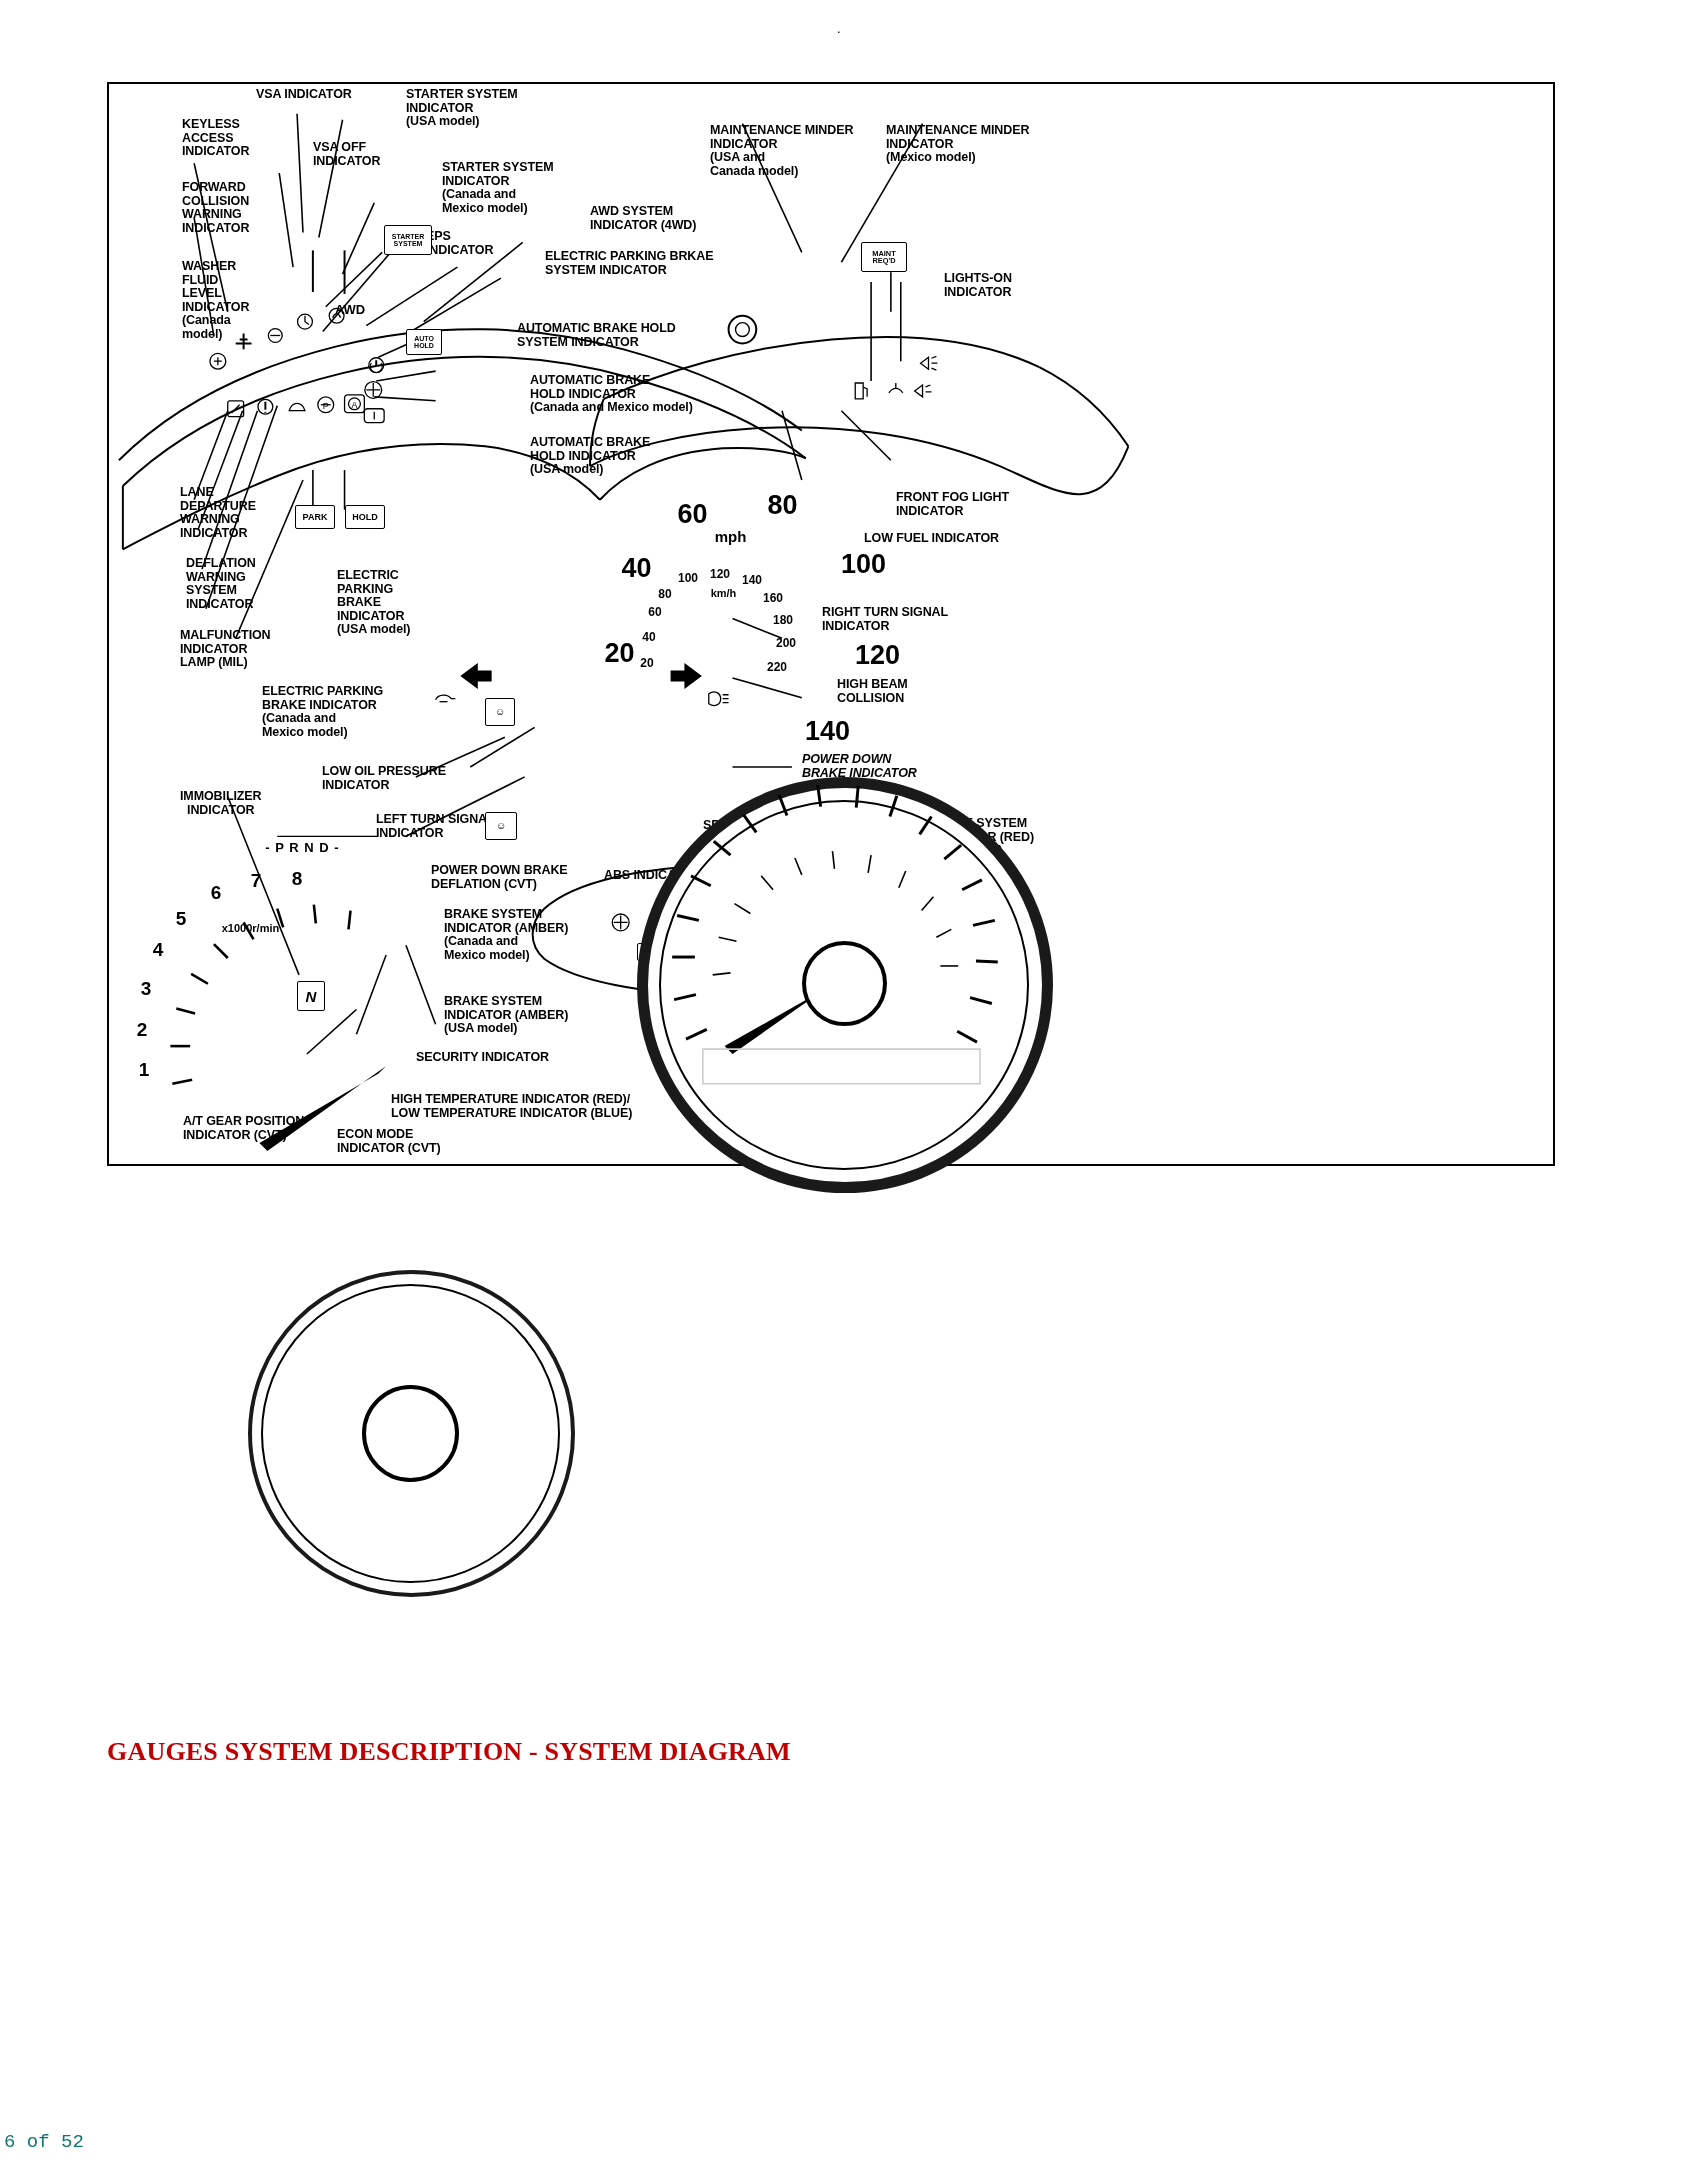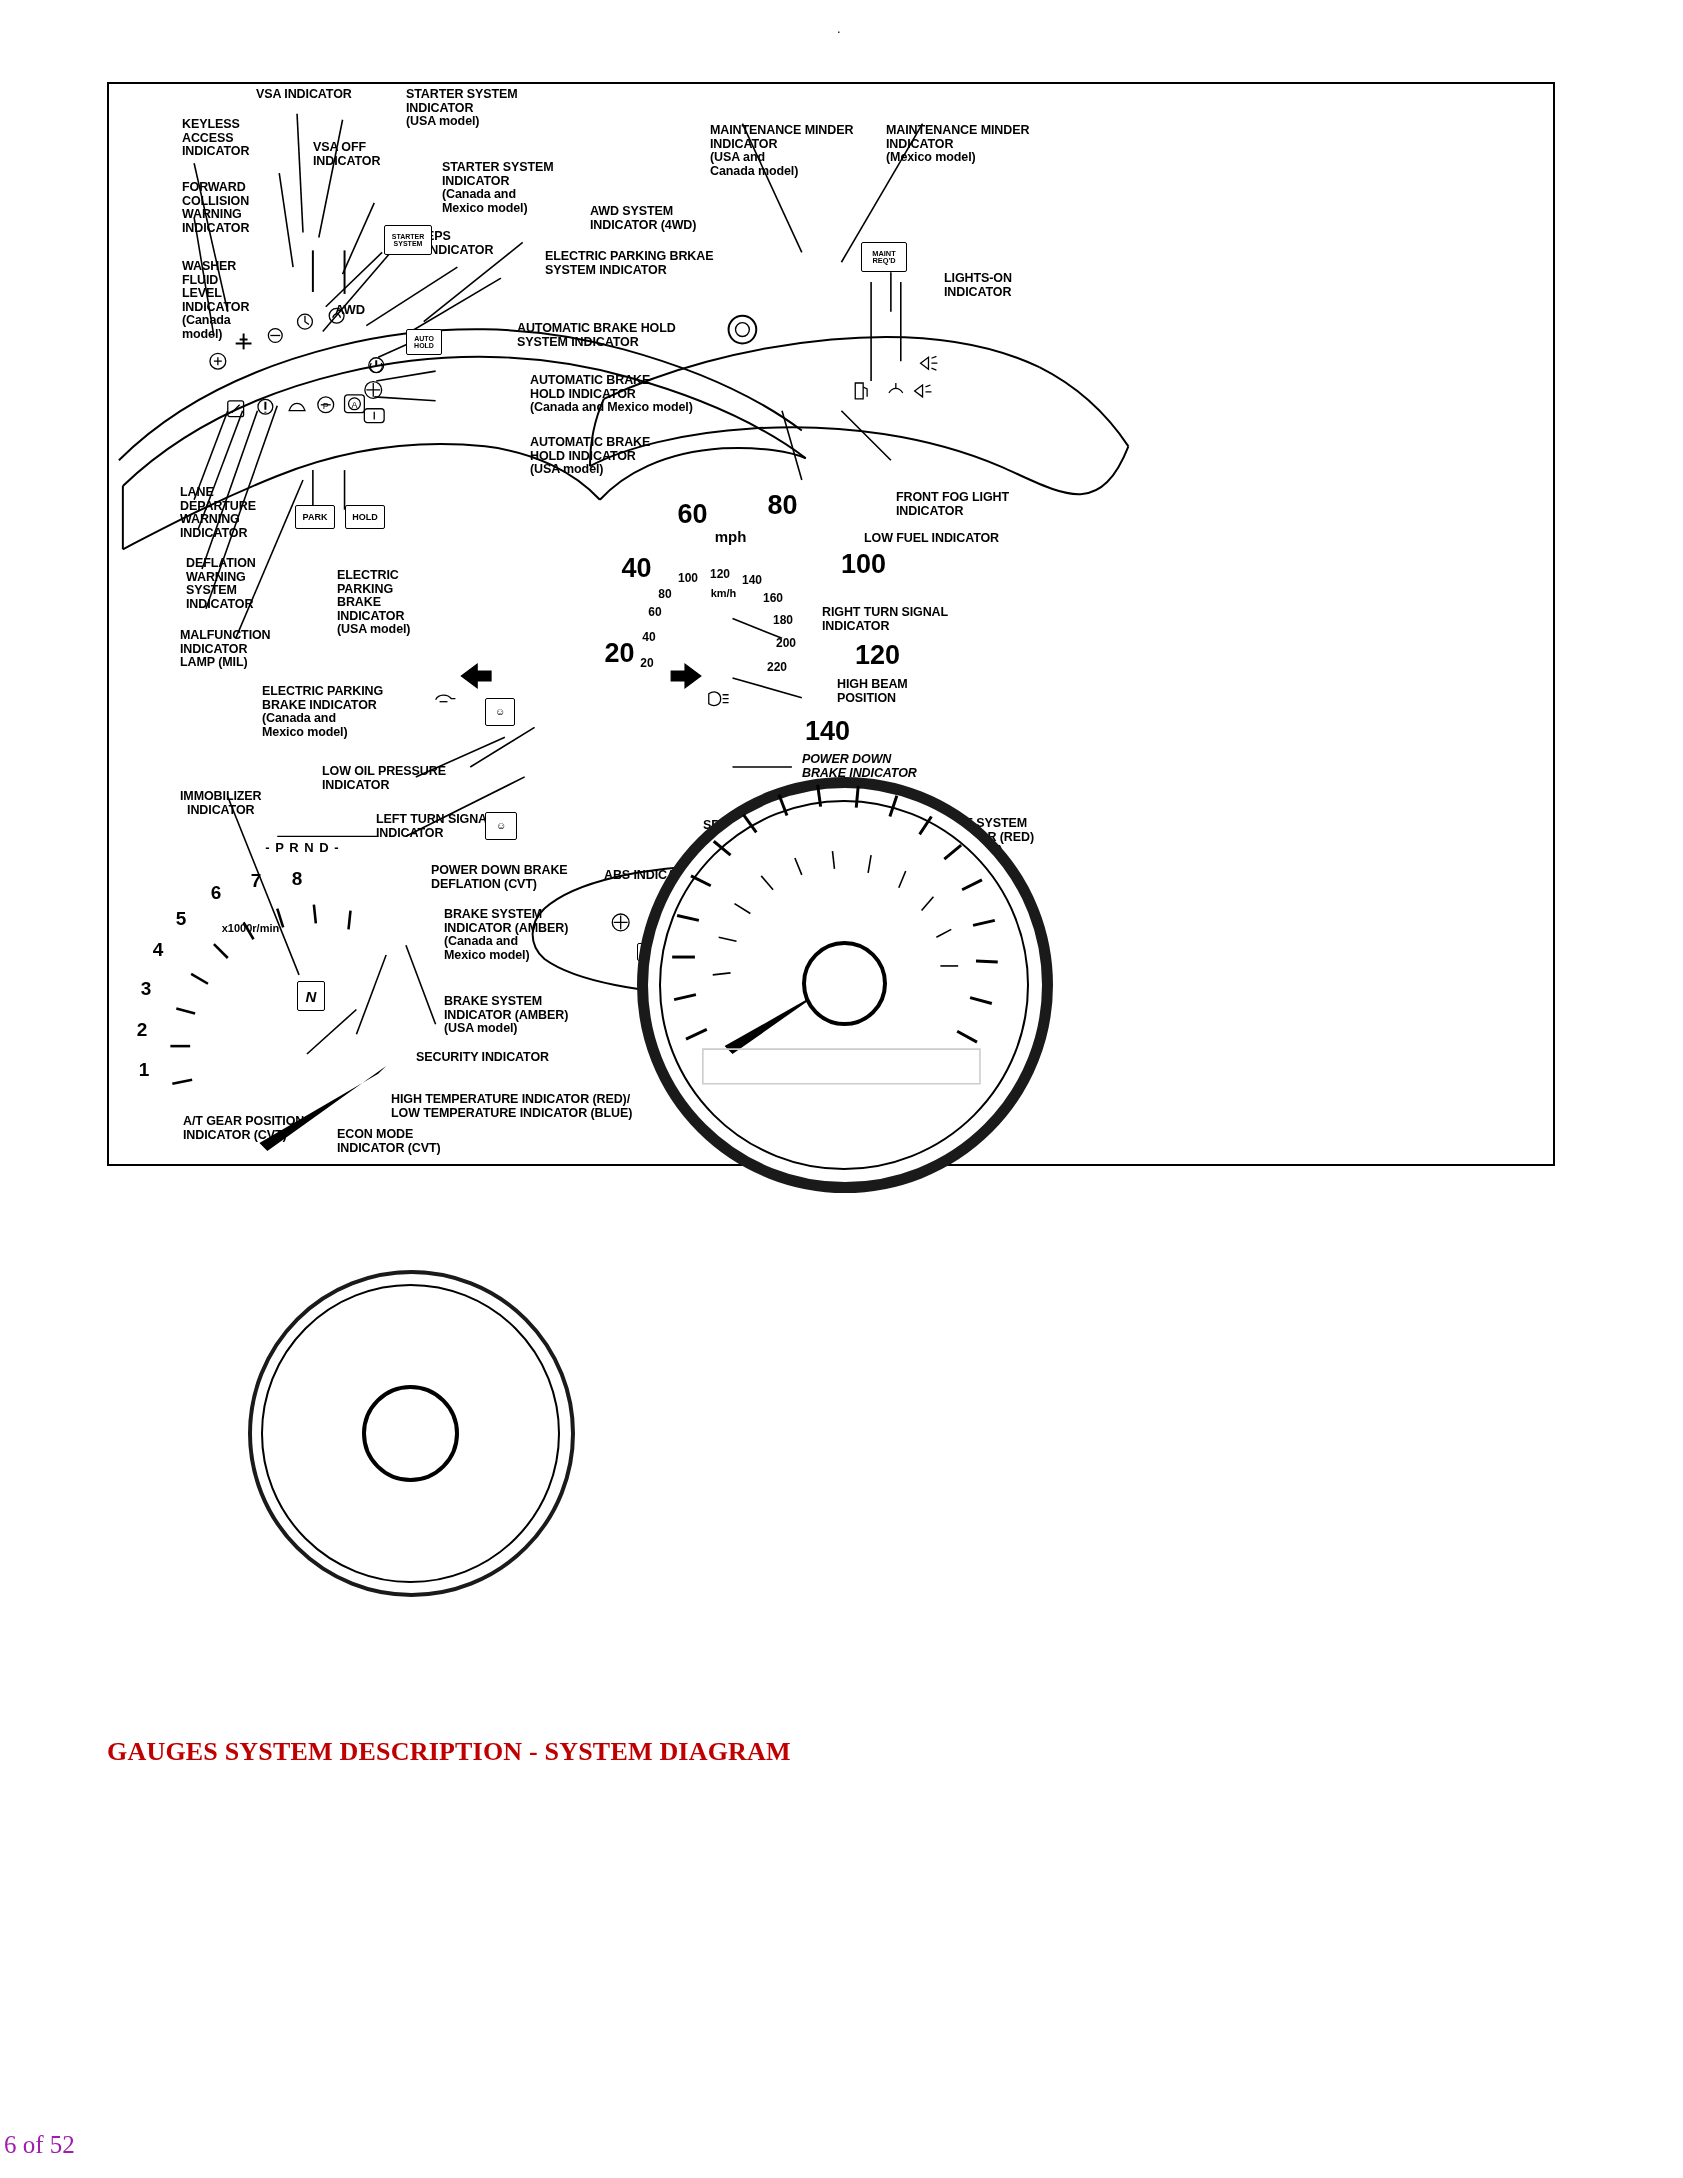--- a/index.html
+++ b/index.html
@@ -46,23 +46,23 @@
     font-family: "Liberation Serif", serif;
     font-weight: bold;
     font-size: 26px;
     color: #c00000;
     letter-spacing: 0.2px;
   }
   .page-footer {
     position: absolute;
     left: 4px;
     top: 2131px;
-    font-family: Liberation Serif, serif;
-    font-size: 25px;
-    color: #a21caf;
+    font-family: Liberation Mono, monospace;
+    font-size: 19px;
+    color: #0f766e;
   }
   
   .lbl {
     position: absolute;
     font-family: "Liberation Sans", sans-serif;
     font-weight: bold;
     font-size: 12.5px;
     line-height: 13.5px;
     color: #000;
     white-space: pre-line;
@@ -305,21 +305,21 @@
 
     <div class="lbl" style="left:787px; top:382px;margin-top:25px;">FRONT FOG LIGHT
 INDICATOR</div>
 
     <div class="lbl" style="left:755px; top:448px;">LOW FUEL INDICATOR</div>
 
     <div class="lbl" style="left:713px; top:522px;">RIGHT TURN SIGNAL
 INDICATOR</div>
 
     <div class="lbl" style="left:728px; top:594px;">HIGH BEAM
-POSITION</div>
+COLLISION</div>
 
     <div class="lbl" style="left:693px; top:669px;font-style:italic;">POWER DOWN
 BRAKE INDICATOR
 (M/T)</div>
 
     <div class="lbl" style="left:213px; top:681px;">LOW OIL PRESSURE
 INDICATOR</div>
 
     <div class="lbl" style="left:267px; top:729px;">LEFT TURN SIGNAL
 INDICATOR</div>

